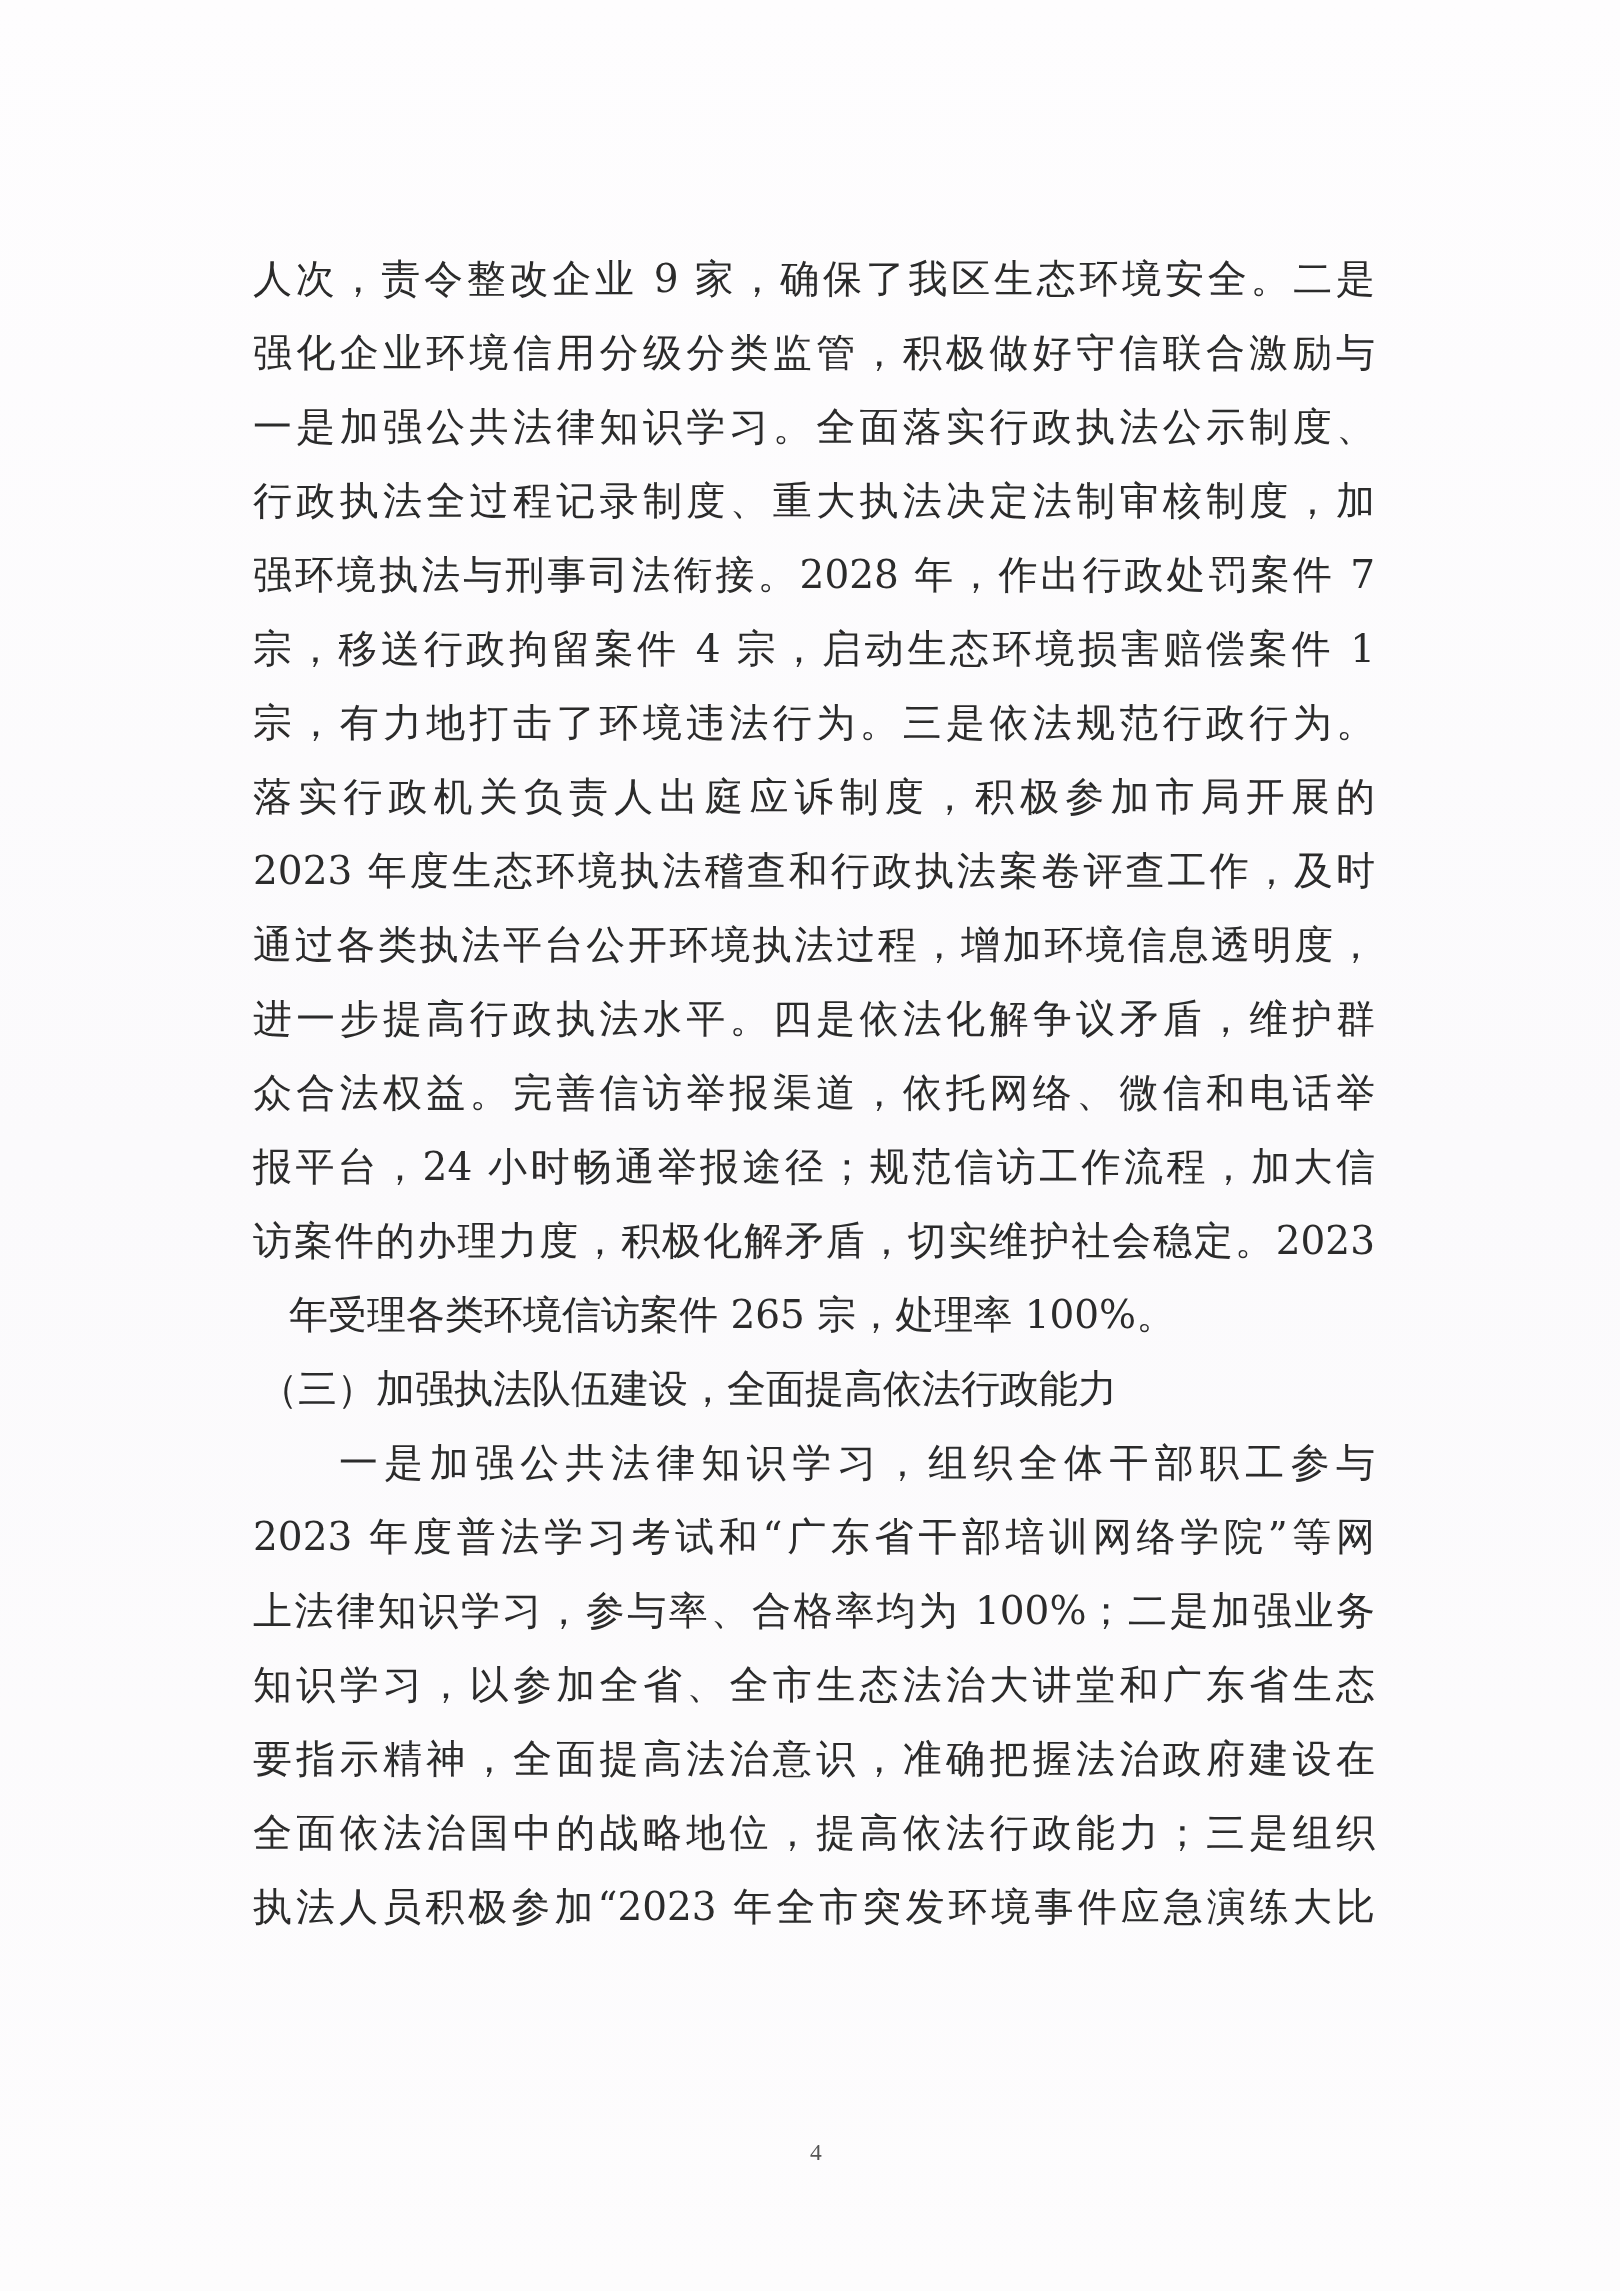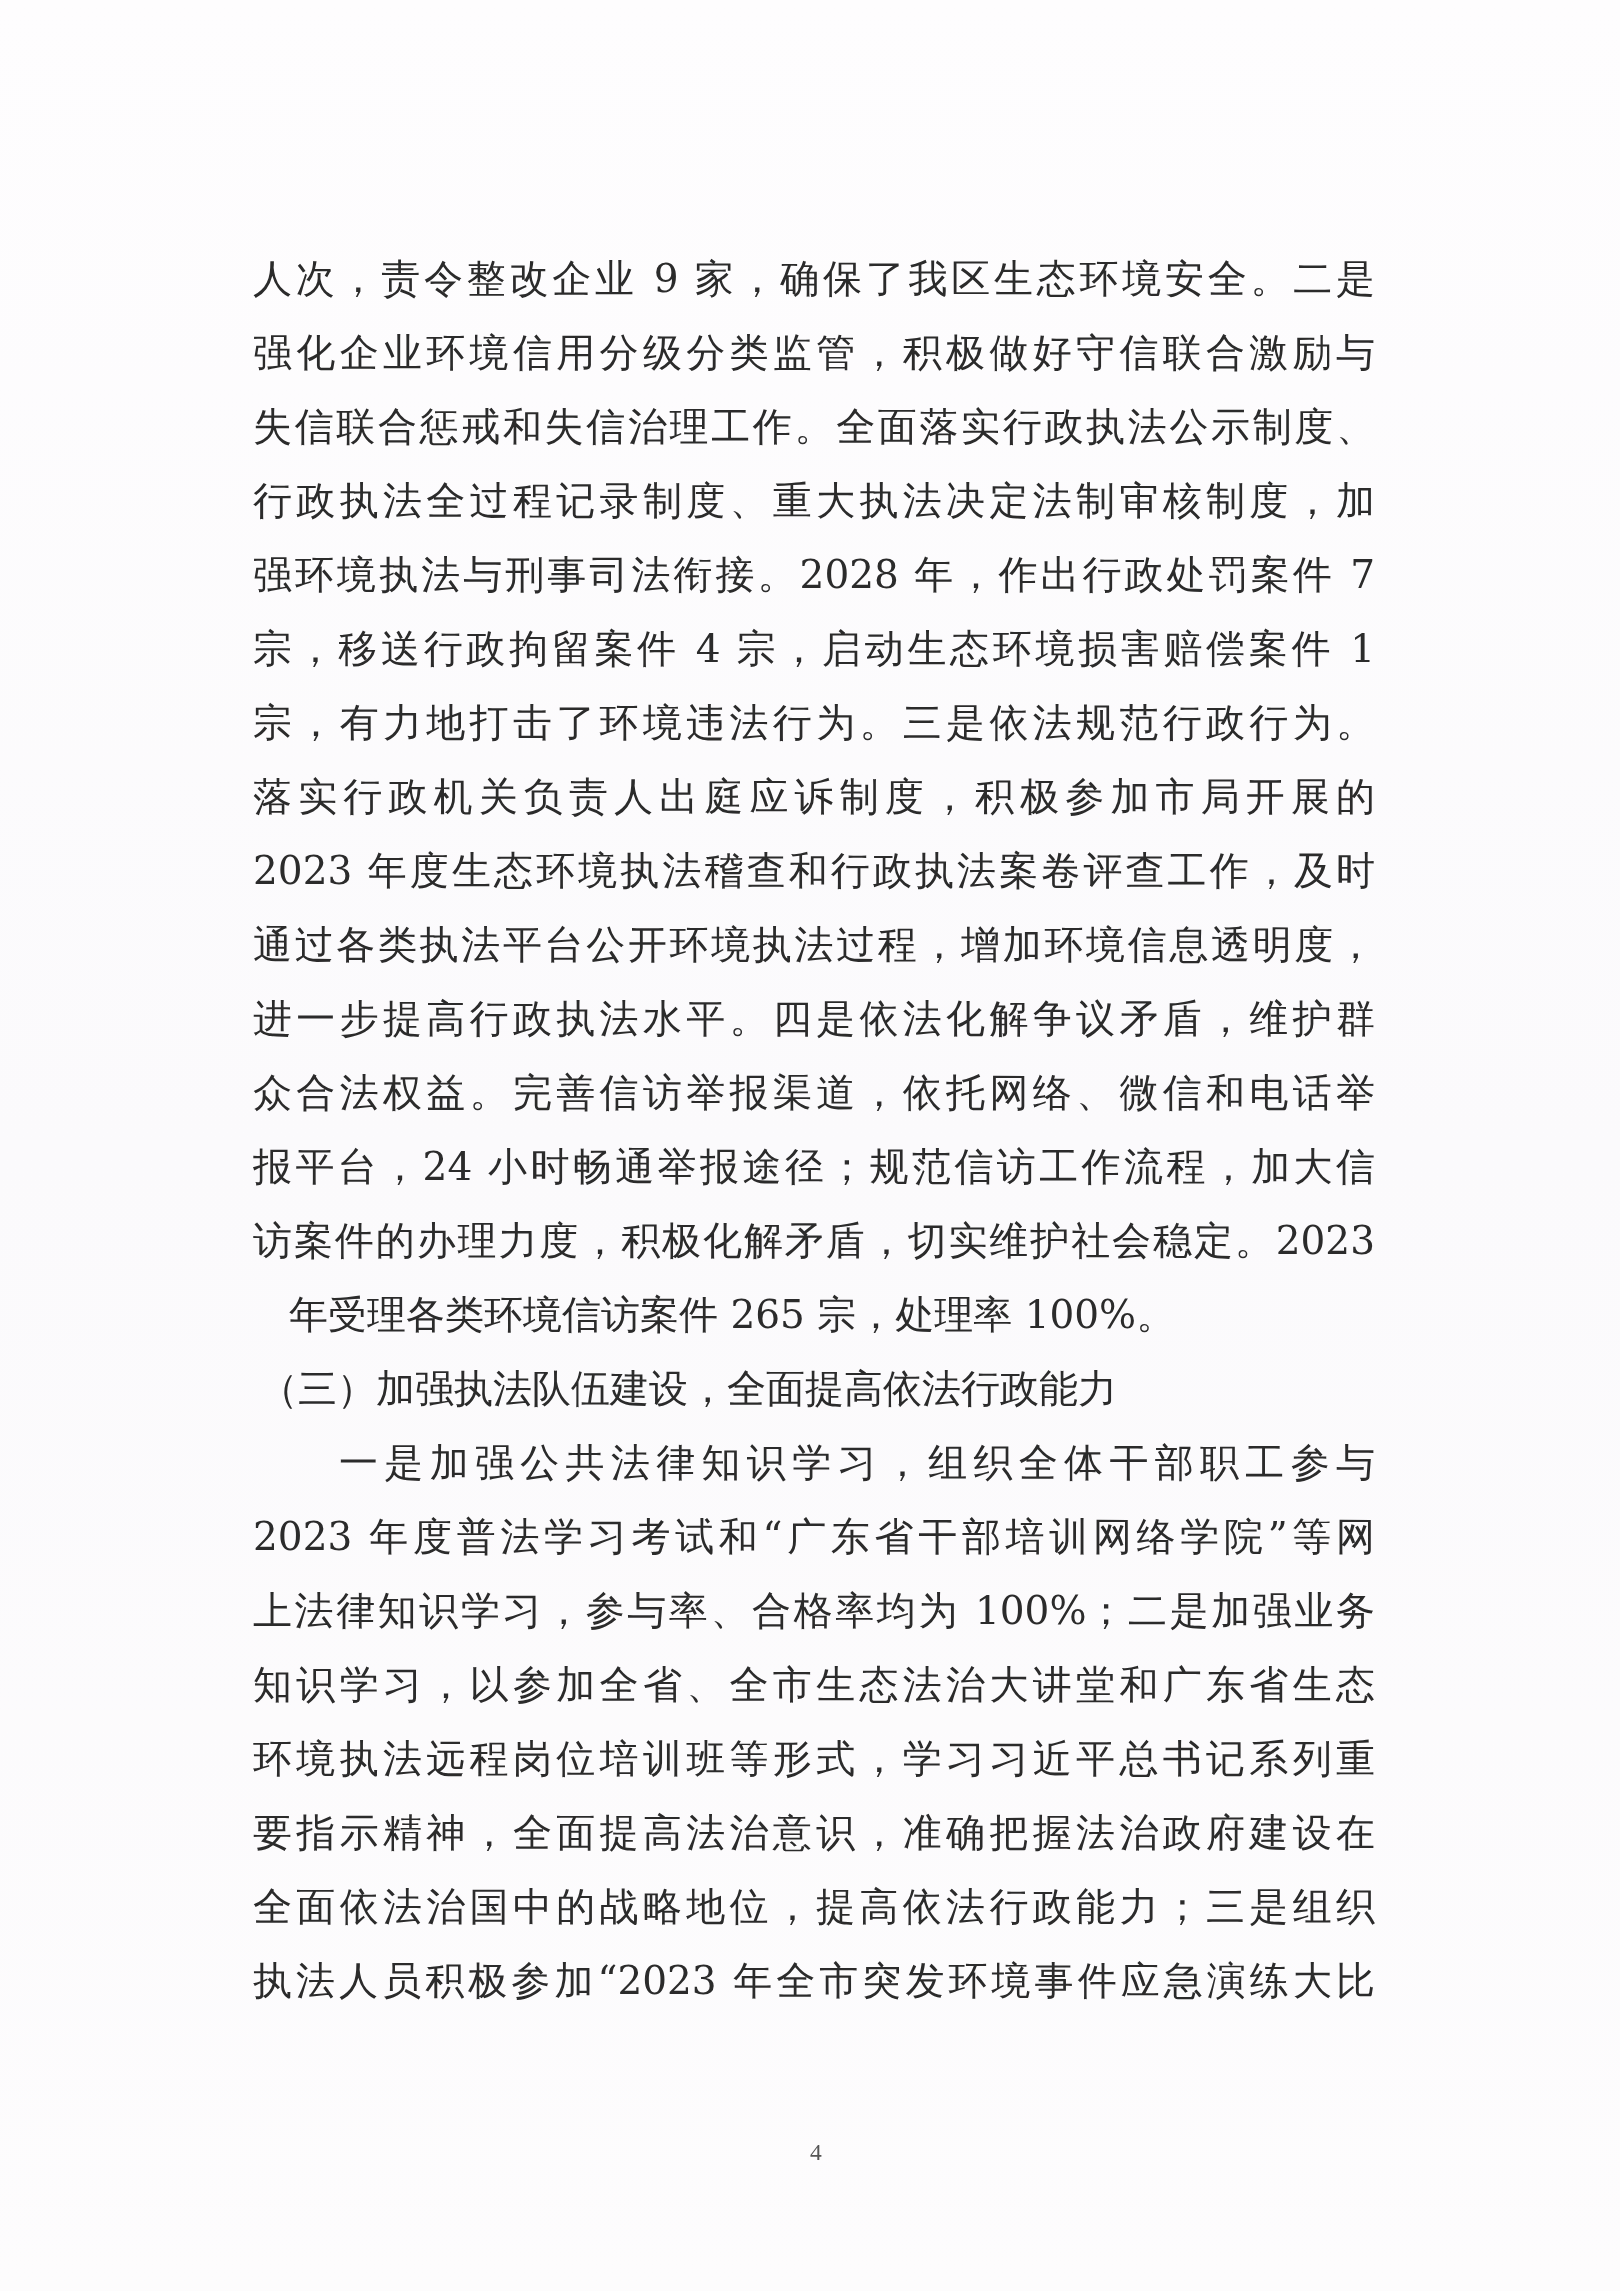--- a/index.html
+++ b/index.html
@@ -62,39 +62,38 @@
       color: #555555;
     }
   </style>
 </head>
 <body>
 
 <div class="page">
   <div class="body-text">
     <span class="line">人次，责令整改企业 9 家，确保了我区生态环境安全。二是</span>
     <span class="line">强化企业环境信用分级分类监管，积极做好守信联合激励与</span>
-    <span class="line">失信联合惩戒和失信治理工作。全面落实行政执法公示制度、</span>
+    <span class="line">一是加强公共法律知识学习。全面落实行政执法公示制度、</span>
     <span class="line">行政执法全过程记录制度、重大执法决定法制审核制度，加</span>
     <span class="line">强环境执法与刑事司法衔接。2028 年，作出行政处罚案件 7</span>
     <span class="line">宗，移送行政拘留案件 4 宗，启动生态环境损害赔偿案件 1</span>
     <span class="line">宗，有力地打击了环境违法行为。三是依法规范行政行为。</span>
     <span class="line">落实行政机关负责人出庭应诉制度，积极参加市局开展的</span>
     <span class="line">2023 年度生态环境执法稽查和行政执法案卷评查工作，及时</span>
     <span class="line">通过各类执法平台公开环境执法过程，增加环境信息透明度，</span>
     <span class="line">进一步提高行政执法水平。四是依法化解争议矛盾，维护群</span>
     <span class="line">众合法权益。完善信访举报渠道，依托网络、微信和电话举</span>
     <span class="line">报平台，24 小时畅通举报途径；规范信访工作流程，加大信</span>
     <span class="line">访案件的办理力度，积极化解矛盾，切实维护社会稳定。2023</span>
     <span class="line last">年受理各类环境信访案件 265 宗，处理率 100%。</span>
     <span class="line heading">（三）加强执法队伍建设，全面提高依法行政能力</span>
     <span class="line indent">一是加强公共法律知识学习，组织全体干部职工参与</span>
     <span class="line">2023 年度普法学习考试和“广东省干部培训网络学院”等网</span>
     <span class="line">上法律知识学习，参与率、合格率均为 100%；二是加强业务</span>
     <span class="line">知识学习，以参加全省、全市生态法治大讲堂和广东省生态</span>
-    <span class="line">环境执法远程岗位培训班等形式，学习习近平总书记系列重</span>
     <span class="line">要指示精神，全面提高法治意识，准确把握法治政府建设在</span>
     <span class="line">全面依法治国中的战略地位，提高依法行政能力；三是组织</span>
     <span class="line">执法人员积极参加“2023 年全市突发环境事件应急演练大比</span>
   </div>
 
   <div class="page-number">4</div>
 </div>
 
 
 </body></html>

